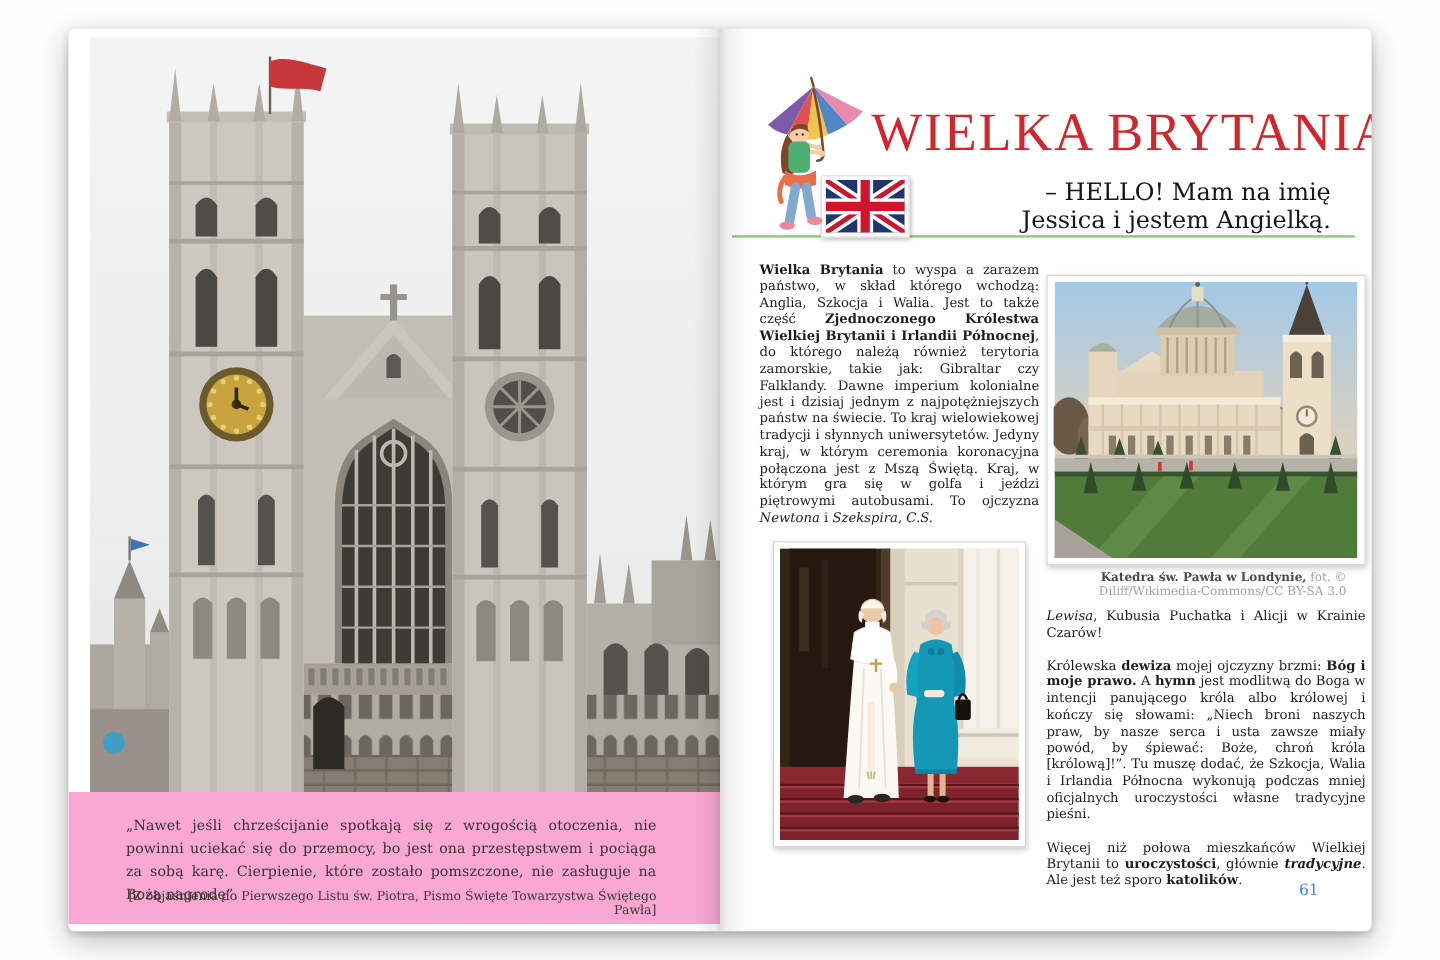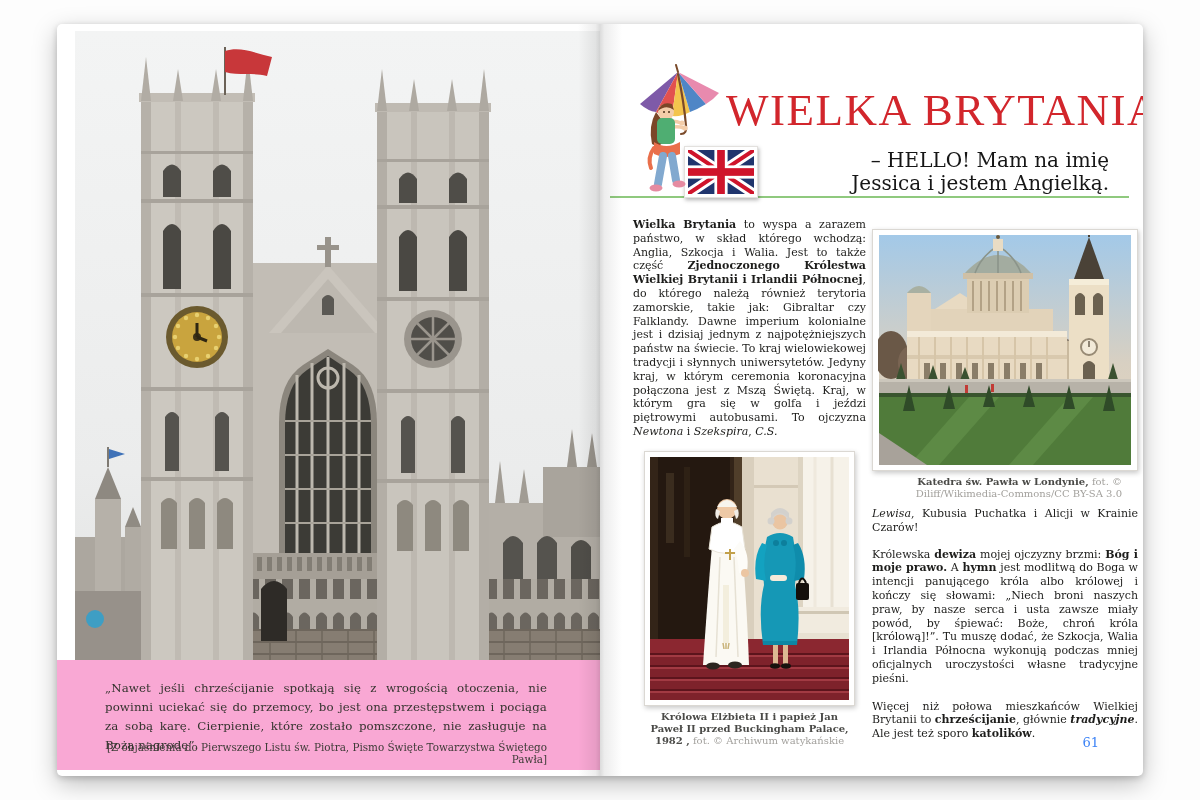--- a/index.html
+++ b/index.html
@@ -349,23 +349,20 @@
             <circle cx="139" cy="64" r="3.5" fill="#d3d1cd"></circle>
           <rect x="120" y="118" width="17" height="6" rx="3" fill="#f5ead9"></rect>
           <rect x="146" y="126" width="13" height="17" rx="2" fill="#15100b"></rect>
           <path d="M149,126 Q152,117 156,126" fill="none" stroke="#15100b" stroke-width="2"></path>
           <rect x="123" y="188" width="5" height="20" fill="#dcb892"></rect>
           <rect x="133" y="188" width="5" height="20" fill="#dcb892"></rect>
           <ellipse cx="125" cy="209" rx="5" ry="2.8" fill="#17120e"></ellipse>
           <ellipse cx="136" cy="209" rx="5" ry="2.8" fill="#17120e"></ellipse>
         </svg>
       </figure>
-      <figcaption class="caption cap-center">
-        <span class="cap-b">Królowa Elżbieta II i papież Jan Paweł II przed Buckingham Palace, 1982 ,</span><span class="cap-l"> fot. © Archiwum watykańskie</span>
-      </figcaption>
     </div>
 
     <div class="col col-b">
       <figure class="photo-frame stpauls-frame">
         <svg viewBox="0 0 252 230">
           <defs>
             <linearGradient id="spsky" x1="0" y1="0" x2="0" y2="1">
               <stop offset="0" stop-color="#a3c9e8"></stop>
                 <stop offset="0.8" stop-color="#d8d0c2"></stop>
                 <stop offset="1" stop-color="#ddd2c0"></stop>
@@ -458,20 +455,20 @@
           </g>
           <polygon points="0,230 0,198 48,230" fill="#a8a29a"></polygon>
         </svg>
       </figure>
       <figcaption class="caption cap-right">
         <span class="cap-b">Katedra św. Pawła w Londynie,</span><span class="cap-l"> fot. © Diliff/Wikimedia-Commons/CC BY-SA 3.0</span>
       </figcaption>
 
       <p class="para" style="margin-top:7px"><span class="i">Lewisa</span><span>, Kubusia Puchatka i Alicji w Krainie Czarów!</span></p>
       <p class="para" style="margin-top:13px"><span>Królewska </span><span class="b">dewiza</span><span> mojej ojczyzny brzmi: </span><span class="b">Bóg i moje prawo.</span><span> A </span><span class="b">hymn</span><span> jest modlitwą do Boga w intencji panującego króla albo królowej i kończy się słowami: „Niech broni naszych praw, by nasze serca i usta zawsze miały powód, by śpiewać: Boże, chroń króla [królową]!”. Tu muszę dodać, że Szkocja, Walia i Irlandia Północna wykonują podczas mniej oficjalnych uroczystości własne tradycyjne pieśni.</span></p>
-      <p class="para" style="margin-top:14px"><span>Więcej niż połowa mieszkańców Wielkiej Brytanii to </span><span class="b">chrześcijanie</span><span>, głównie </span><span class="b i">tradycyjne</span><span>. Ale jest też sporo </span><span class="b">katolików</span><span>.</span></p>
+      <p class="para" style="margin-top:14px"><span>Więcej niż połowa mieszkańców Wielkiej Brytanii to </span><span class="b">uroczystości</span><span>, głównie </span><span class="b i">tradycyjne</span><span>. Ale jest też sporo </span><span class="b">katolików</span><span>.</span></p>
     </div>
 
     <div class="pagenum">61</div>
   </section>
 
   <div class="gutter"></div>
 </div>
 
 </body></html>

